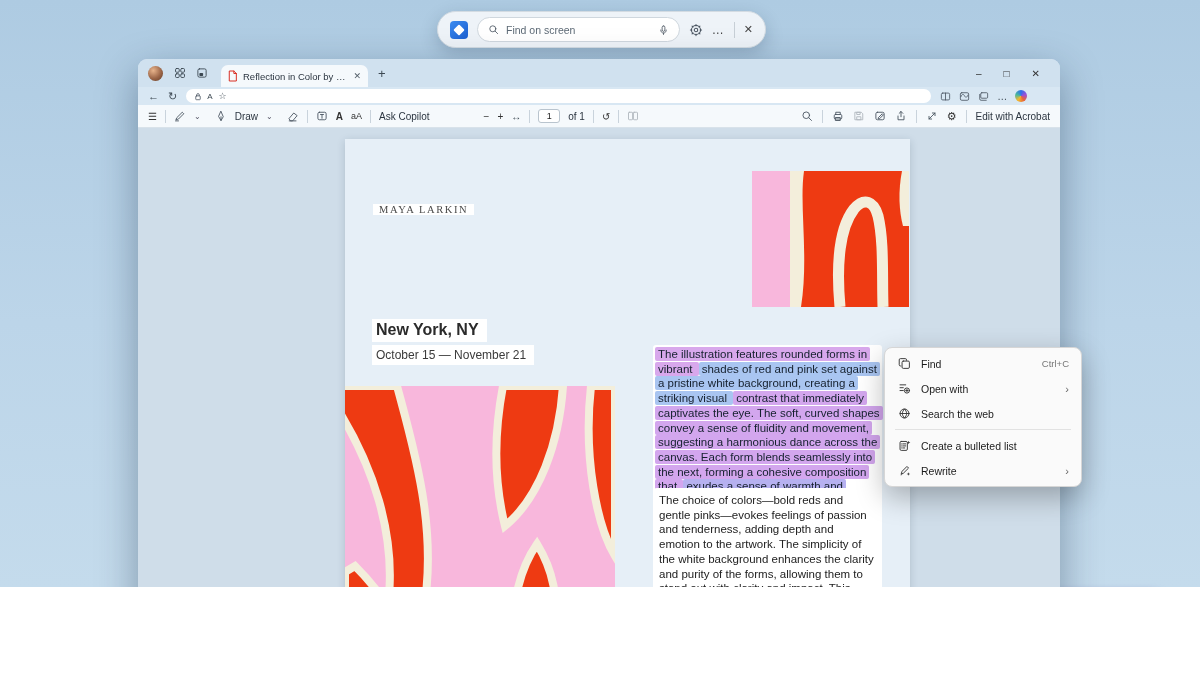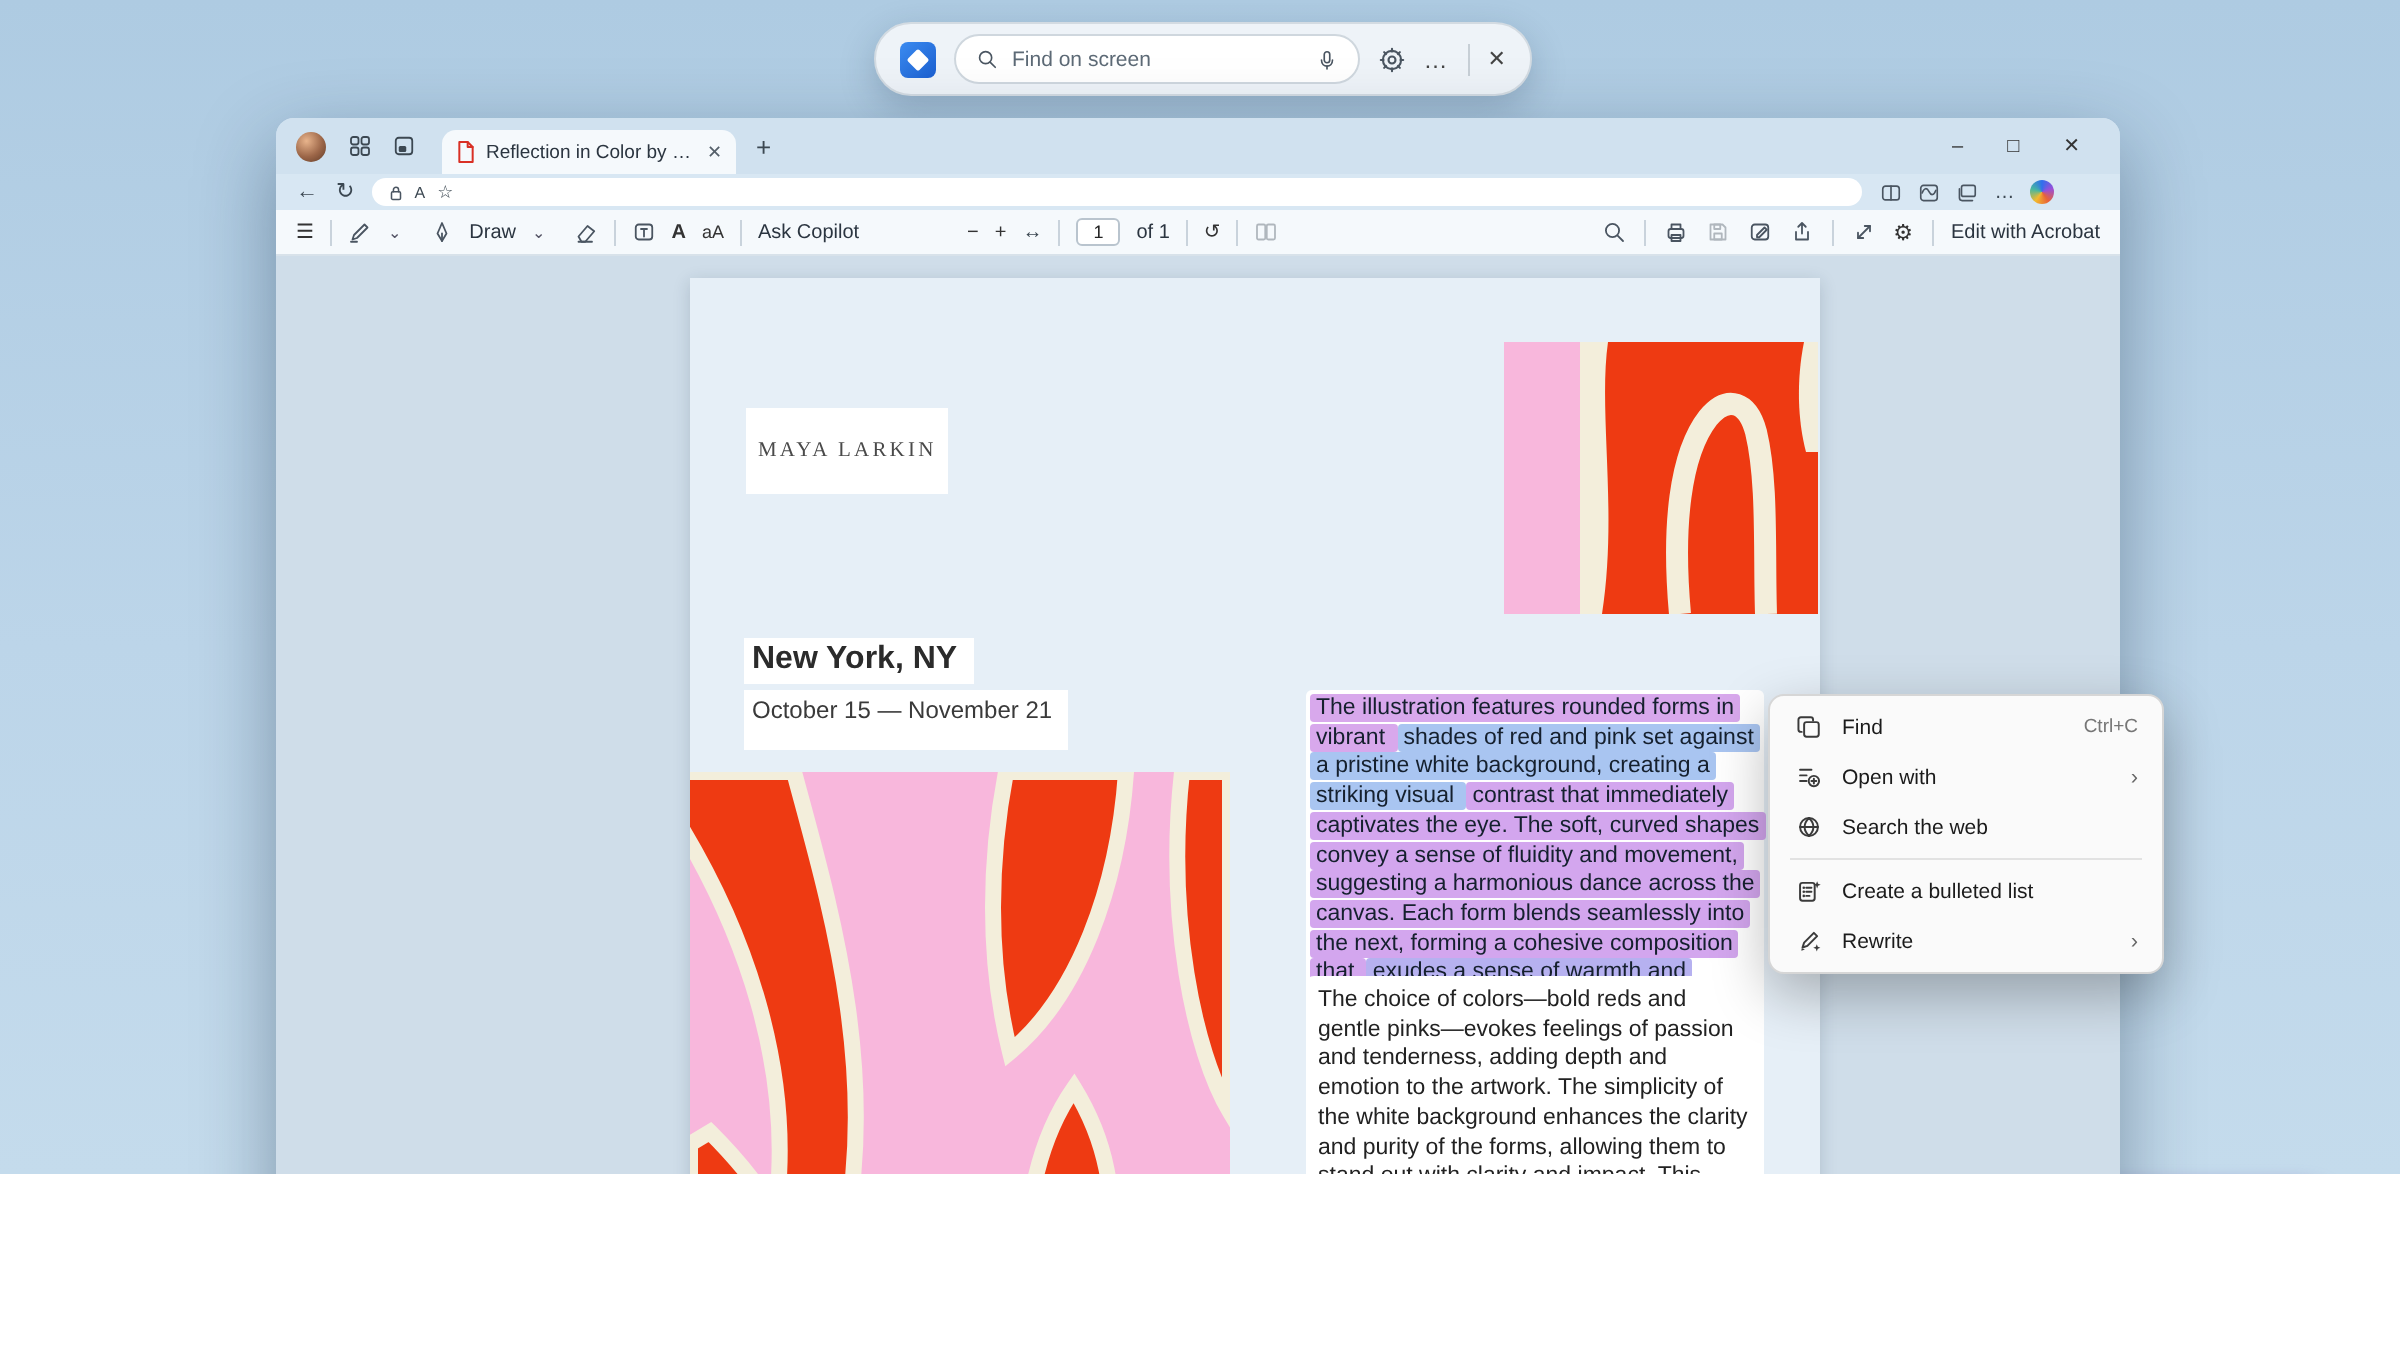--- a/index.html
+++ b/index.html
@@ -64,25 +64,25 @@
   .tb-right { margin-left:auto; display:flex; align-items:center; gap:9px; }
   .dim { opacity:.4; }
   .gear-glyph { font-size:11px; }
 
   .viewport { flex:1; background:#cfdde9; position:relative; overflow:hidden; }
   .page { position:absolute; left:207px; top:11px; width:565px; height:640px; background:#e6eff7;
     box-shadow:0 2px 8px rgba(30,50,70,.18); overflow:hidden; }
 
   .chip { background:#fff; display:inline-block; }
   .doc-author { position:absolute; left:28px; top:65px; font-family:"Liberation Serif",serif;
-    font-size:10.5px; letter-spacing:1.6px; color:#4a4a4a; padding:16px 6px; }
+    font-size:10.5px; letter-spacing:1.6px; color:#4a4a4a; padding:0 6px; }
   .doc-title { position:absolute; left:27px; top:103px; font-family:"Liberation Serif",serif;
     font-size:35px; color:#2e2e2e; padding:6px 10px 8px 4px; }
   .doc-loc { position:absolute; left:27px; top:180px; font-size:16px; font-weight:700; color:#2b2b2b; padding:2px 8px 3px 4px; }
-  .doc-dates { position:absolute; left:27px; top:206px; font-size:12px; color:#3a3a3a; padding:3px 8px 13px 4px; }
+  .doc-dates { position:absolute; left:27px; top:206px; font-size:12px; color:#3a3a3a; padding:3px 8px 3px 4px; }
 
   .art { position:absolute; display:block; }
   .art-tr { left:407px; top:32px; width:157px; height:136px; }
   .art-bl { left:0px; top:247px; width:270px; height:237px; }
 
   .para { position:absolute; left:308px; width:229px; font-size:11.5px; line-height:1.28; color:#15202e; }
   .para-hl { top:206px; background:#fff; padding:2px 2px; border-radius:3px; }
   .hl-seg { padding:1px 3px; border-radius:2px; -webkit-box-decoration-break:clone; box-decoration-break:clone; }
   .para-2 { top:349px; background:#fff; padding:5px 6px; border-radius:4px; color:#222; }
 

